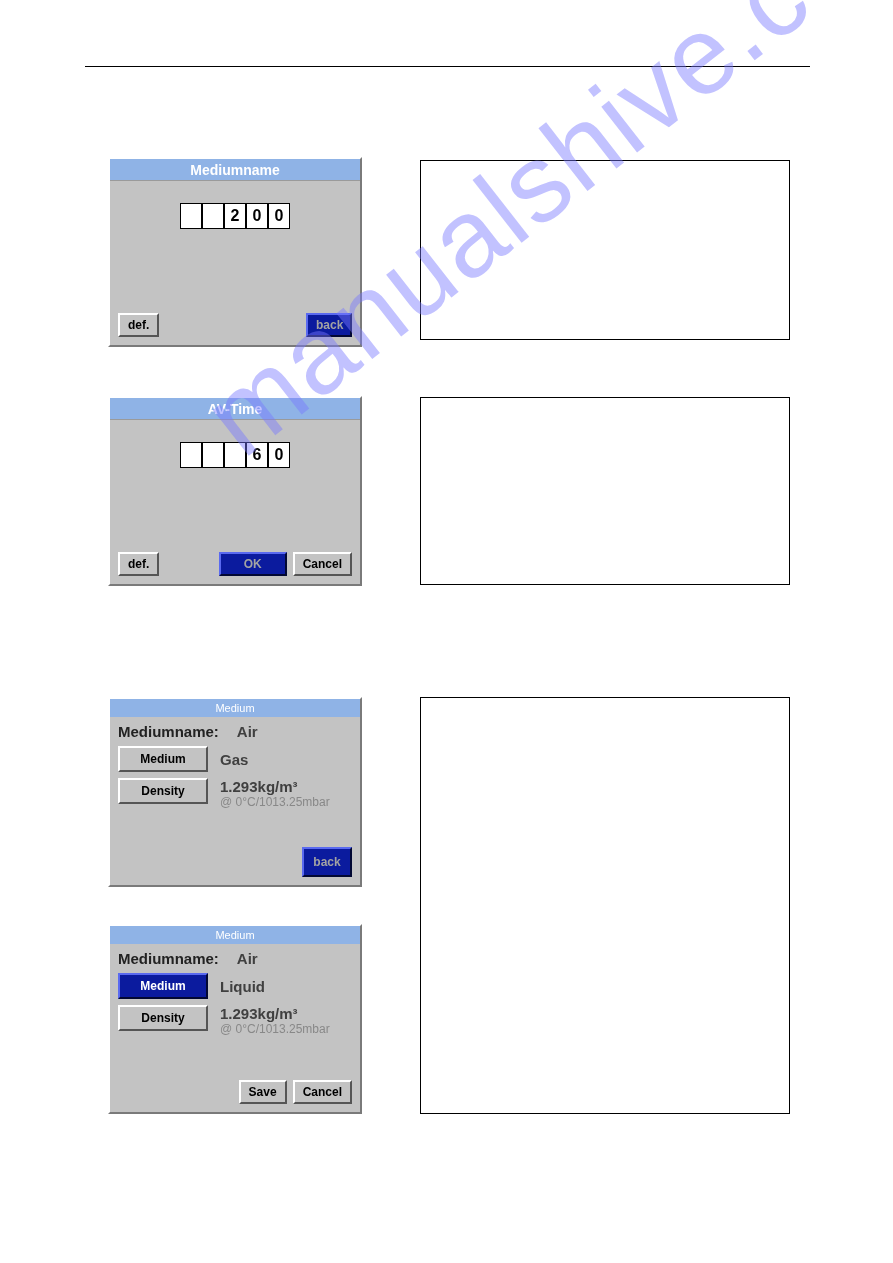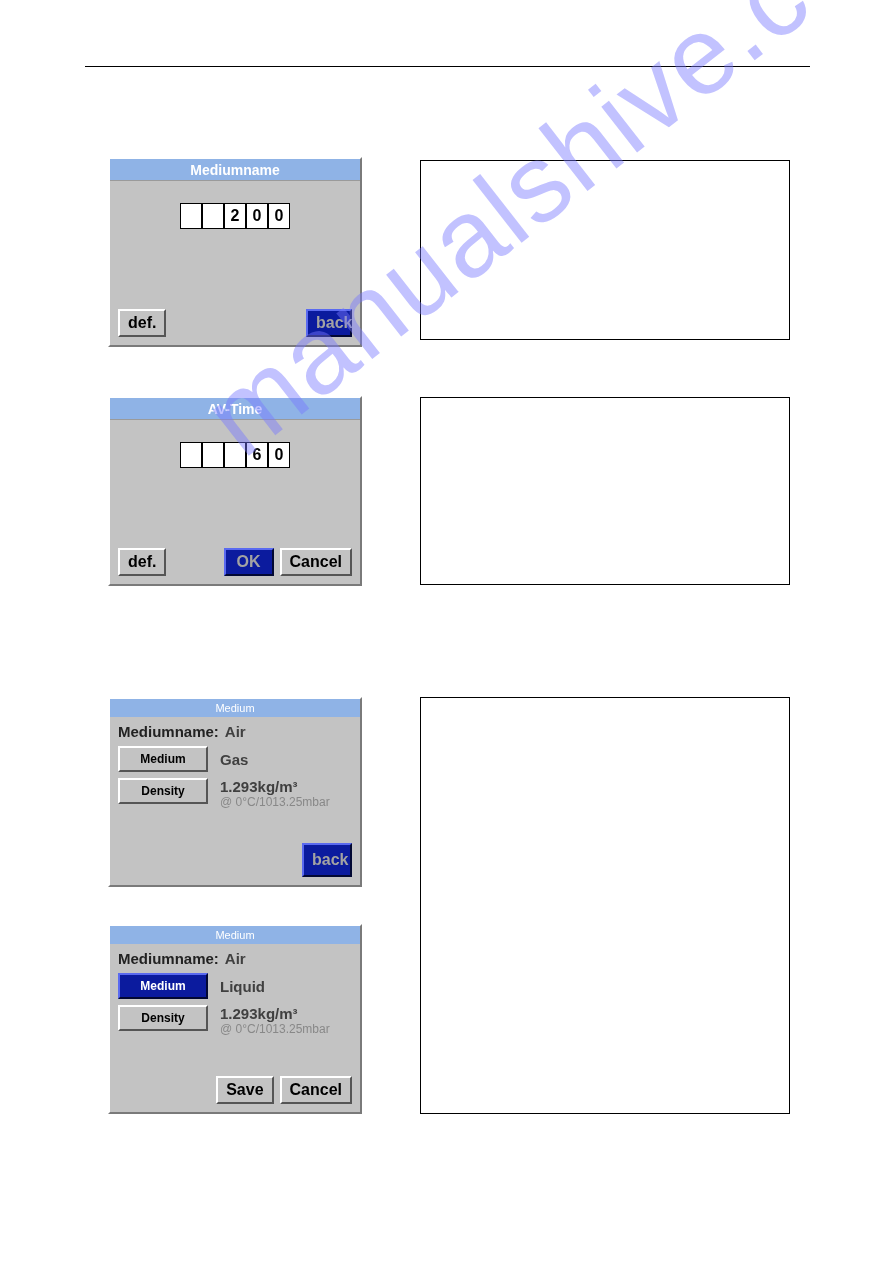--- a/index.html
+++ b/index.html
@@ -81,21 +81,21 @@
     font-weight: bold;
     color: #000;
   }
   .btn {
     display: inline-block;
     border: 2px solid #fff;
     border-right-color: #555;
     border-bottom-color: #555;
     background: #c3c3c3;
     padding: 3px 8px;
-    font-size: 16px;
+    font-size: 12px;
     font-weight: bold;
     color: #000;
     text-align: center;
   }
   .btn-primary {
     background: #0b1b9e;
     color: #a3a3a3;
     border: 2px solid #5a6af0;
     border-right-color: #020833;
     border-bottom-color: #020833;
@@ -107,21 +107,21 @@
     right: 8px;
     display: flex;
     justify-content: space-between;
     align-items: flex-end;
   }
   .row-bot-right { display: flex; gap: 6px; }
 
   
   .medium-body { padding: 6px 8px 8px 8px; }
   .medium-row { display: flex; align-items: center; margin-bottom: 6px; }
-  .label-b { font-weight: bold; font-size: 15px; color: #222; margin-right: 6px; }
+  .label-b { font-weight: bold; font-size: 15px; color: #222; margin-right: 18px; }
   .val-b { font-weight: bold; font-size: 15px; color: #404040; }
   .row-btn {
     width: 90px;
     height: 26px;
     line-height: 22px;
     border: 2px solid #fff;
     border-right-color: #555;
     border-bottom-color: #555;
     background: #c3c3c3;
     text-align: center;
@@ -172,21 +172,21 @@
     <div class="digit-row">
       <div class="digit"></div>
       <div class="digit"></div>
       <div class="digit"></div>
       <div class="digit">6</div>
       <div class="digit">0</div>
     </div>
     <div class="row-bot">
       <div class="btn">def.</div>
       <div class="row-bot-right">
-        <div class="btn btn-primary" style="width:50px;">OK</div>
+        <div class="btn btn-primary" style="width:68px;">OK</div>
         <div class="btn">Cancel</div>
       </div>
     </div>
   </div>
 </div>
 
 <div class="desc-col desc2"></div>
 
 <div class="panel-col" style="top:697px;">
   <div class="dialog" style="height:190px;">

